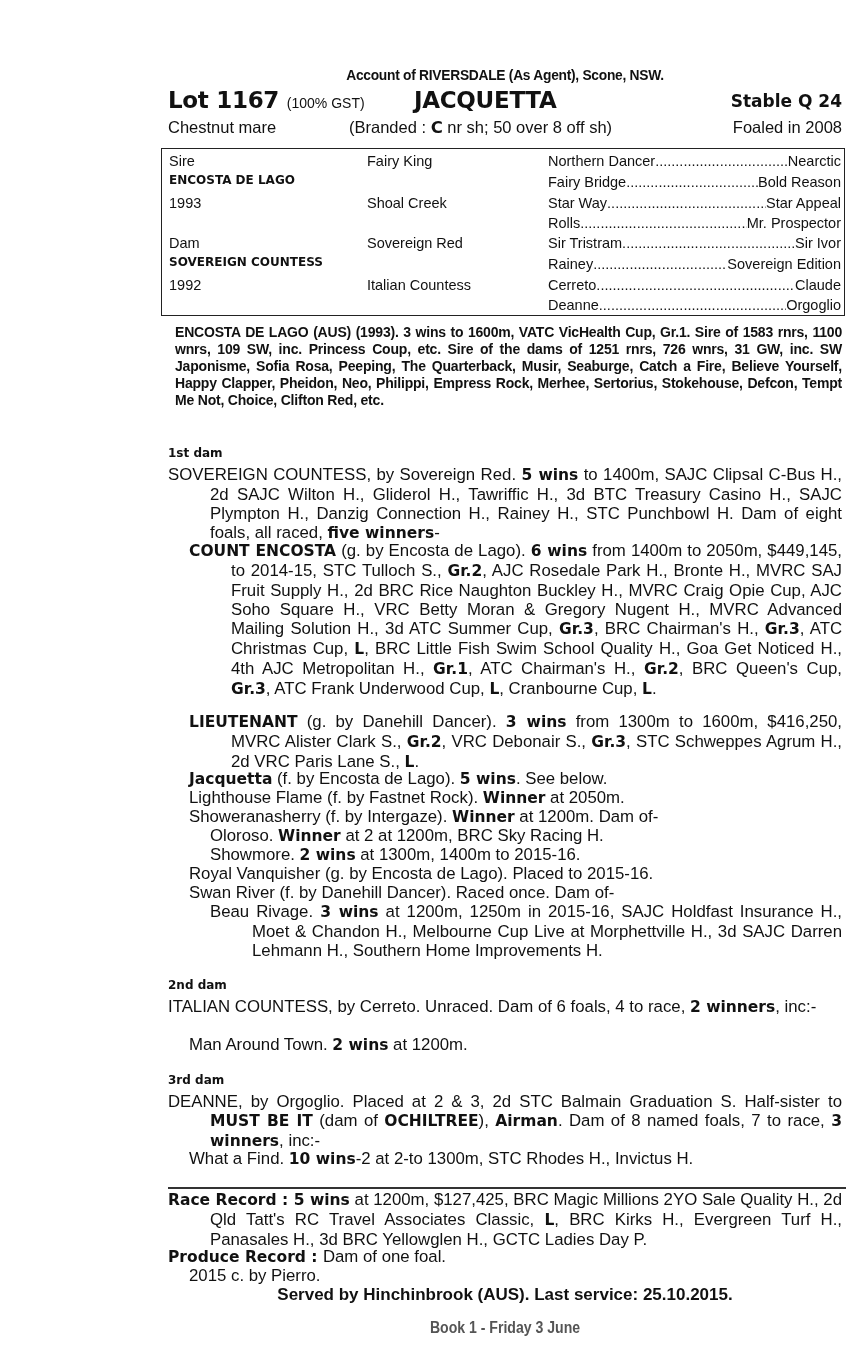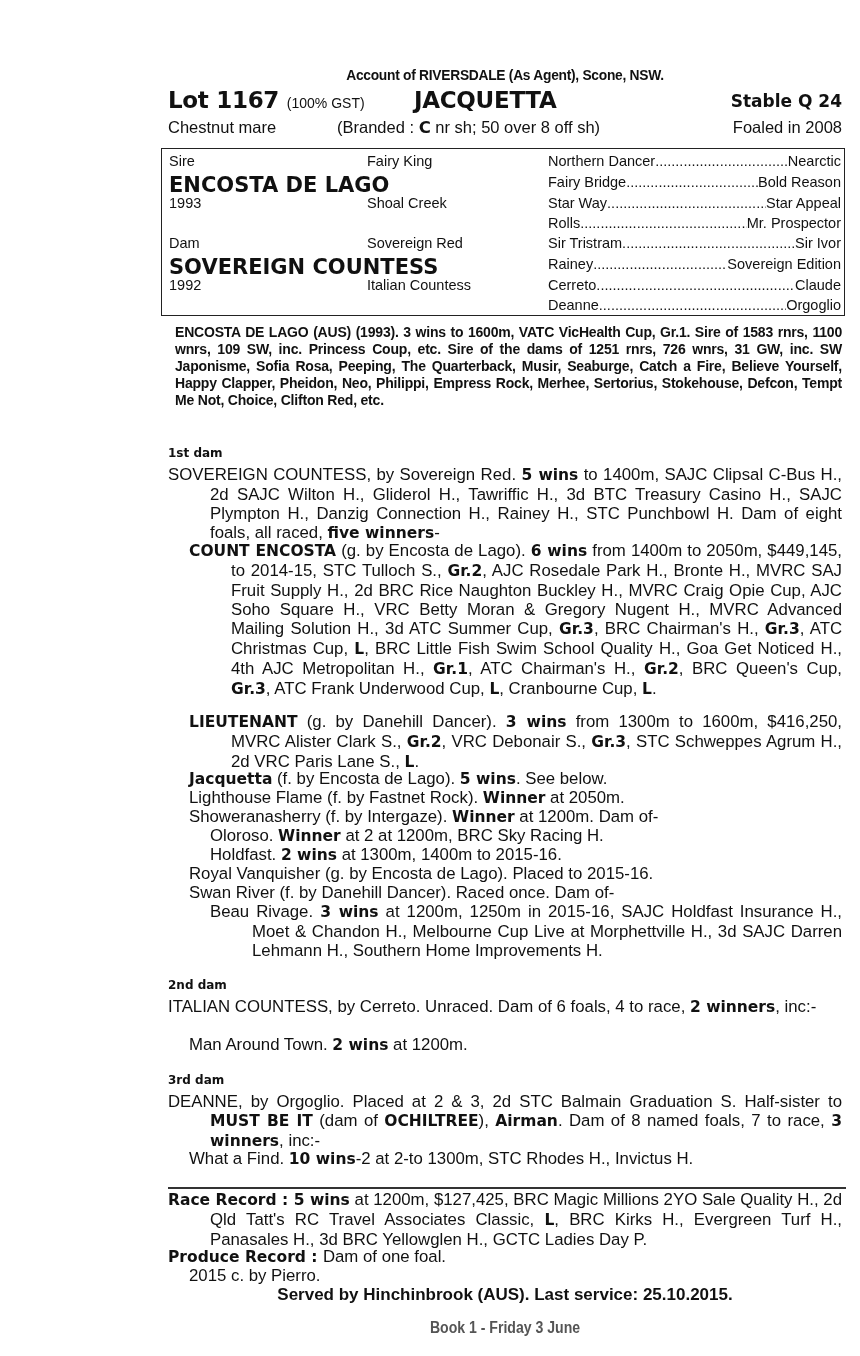--- a/index.html
+++ b/index.html
@@ -15,30 +15,30 @@
     transform: scaleX(0.92); transform-origin: center;
   }
   .lot-row { position: absolute; top: 87px; left: 0; width: 674px; height: 30px; }
   .lot-label { position: absolute; left: 0; top: 0; font-family: "DejaVu Sans", sans-serif; font-weight: bold; font-size: 23px; letter-spacing: -0.3px; }
   .lot-gst { font-family: "Liberation Sans", sans-serif; font-weight: normal; font-size: 14px; letter-spacing: 0; }
   .horse-name { position: absolute; left: 246px; top: 0; font-family: "DejaVu Sans", sans-serif; font-weight: bold; font-size: 23px; letter-spacing: -0.3px; }
   .stable { position: absolute; right: 0; top: 4px; font-family: "DejaVu Sans", sans-serif; font-weight: bold; font-size: 17px; }
 
   .sub-row { position: absolute; top: 118px; left: 0; width: 674px; height: 20px; font-size: 16.5px; }
   .sub-row .color { position: absolute; left: 0; }
-  .sub-row .brand { position: absolute; left: 169px; }
+  .sub-row .brand { position: absolute; left: 181px; }
   .sub-row .brand b { font-family: "DejaVu Sans", sans-serif; }
   .sub-row .foaled { position: absolute; right: 0; margin-left: 48px; }
 
   .pedigree {
     position: absolute; top: 148px; left: -7px; width: 684px; height: 168px;
     border: 1.5px solid #222; box-sizing: border-box;
   }
   .ped-cell { position: absolute; font-size: 14.5px; white-space: nowrap; }
-  .ped-bold { font-family: "DejaVu Sans", sans-serif; font-weight: bold; font-size: 21px; }
+  .ped-bold { font-family: "DejaVu Sans", sans-serif; font-weight: bold; font-size: 12px; }
   .ped-g3 { position: absolute; left: 386px; width: 293px; display: flex; font-size: 14.5px; white-space: nowrap; }
   .ped-g3 .l { flex: 0 0 auto; }
   .ped-g3 .dots { flex: 1 1 auto; overflow: hidden; letter-spacing: 0; }
   .ped-g3 .dots::before { content: "......................................................................................................"; }
   .ped-g3 .r { flex: 0 0 auto; }
 
   .sire-note {
     position: absolute; top: 324px; left: 7px; width: 667px;
     font-family: "Liberation Sans", sans-serif; font-weight: bold; font-size: 14px;
     line-height: 17px; text-align: justify; letter-spacing: -0.2px;
@@ -141,21 +141,21 @@
   <div class="para hang1" style="top:465px"><span>SOVEREIGN COUNTESS, by Sovereign Red. </span><b>5 wins</b><span> to 1400m, SAJC Clipsal C-Bus H., 2d SAJC Wilton H., Gliderol H., Tawriffic H., 3d BTC Treasury Casino H., SAJC Plympton H., Danzig Connection H., Rainey H., STC Punchbowl H. Dam of eight foals, all raced, </span><b>five winners</b><span>-</span></div>
 
   <div class="para hang2" style="top:541px"><b>COUNT ENCOSTA</b><span> (g. by Encosta de Lago). </span><b>6 wins</b><span> from 1400m to 2050m, $449,145, to 2014-15, STC Tulloch S., </span><b>Gr.2</b><span>, AJC Rosedale Park H., Bronte H., MVRC SAJ Fruit Supply H., 2d BRC Rice Naughton Buckley H., MVRC Craig Opie Cup, AJC Soho Square H., VRC Betty Moran &amp; Gregory Nugent H., MVRC Advanced Mailing Solution H., 3d ATC Summer Cup, </span><b>Gr.3</b><span>, BRC Chairman's H., </span><b>Gr.3</b><span>, ATC Christmas Cup, </span><b>L</b><span>, BRC Little Fish Swim School Quality H., Goa Get Noticed H., 4th AJC Metropolitan H., </span><b>Gr.1</b><span>, ATC Chairman's H., </span><b>Gr.2</b><span>, BRC Queen's Cup, </span><b>Gr.3</b><span>, ATC Frank Underwood Cup, </span><b>L</b><span>, Cranbourne Cup, </span><b>L</b><span>.</span></div>
 
   <div class="para hang2" style="top:712px"><b>LIEUTENANT</b><span> (g. by Danehill Dancer). </span><b>3 wins</b><span> from 1300m to 1600m, $416,250, MVRC Alister Clark S., </span><b>Gr.2</b><span>, VRC Debonair S., </span><b>Gr.3</b><span>, STC Schweppes Agrum H., 2d VRC Paris Lane S., </span><b>L</b><span>.</span></div>
 
   <div class="para hang2 nojust" style="top:769px"><b>Jacquetta</b><span> (f. by Encosta de Lago). </span><b>5 wins</b><span>. See below.</span></div>
   <div class="para hang2 nojust" style="top:788px"><span>Lighthouse Flame (f. by Fastnet Rock). </span><b>Winner</b><span> at 2050m.</span></div>
   <div class="para hang2 nojust" style="top:807px"><span>Showeranasherry (f. by Intergaze). </span><b>Winner</b><span> at 1200m. Dam of-</span></div>
   <div class="para hang3 nojust" style="top:826px"><span>Oloroso. </span><b>Winner</b><span> at 2 at 1200m, BRC Sky Racing H.</span></div>
-  <div class="para hang3 nojust" style="top:845px"><span>Holdfast. </span><b>2 wins</b><span> at 1300m, 1400m to 2015-16.</span></div>
+  <div class="para hang3 nojust" style="top:845px"><span>Showmore. </span><b>2 wins</b><span> at 1300m, 1400m to 2015-16.</span></div>
   <div class="para hang2 nojust" style="top:864px">Royal Vanquisher (g. by Encosta de Lago). Placed to 2015-16.</div>
   <div class="para hang2 nojust" style="top:883px">Swan River (f. by Danehill Dancer). Raced once. Dam of-</div>
   <div class="para hang3" style="top:902px"><span>Beau Rivage. </span><b>3 wins</b><span> at 1200m, 1250m in 2015-16, SAJC Holdfast Insurance H., Moet &amp; Chandon H., Melbourne Cup Live at Morphettville H., 3d SAJC Darren Lehmann H., Southern Home Improvements H.</span></div>
 
   <div class="section-head" style="top:978px">2nd dam</div>
   <div class="para hang1" style="top:997px"><span>ITALIAN COUNTESS, by Cerreto. Unraced. Dam of 6 foals, 4 to race, </span><b>2 winners</b><span>, inc:-</span></div>
   <div class="para hang2 nojust" style="top:1035px"><span>Man Around Town. </span><b>2 wins</b><span> at 1200m.</span></div>
 
   <div class="section-head" style="top:1073px">3rd dam</div>
   <div class="para hang1" style="top:1092px"><span>DEANNE, by Orgoglio. Placed at 2 &amp; 3, 2d STC Balmain Graduation S. Half-sister to </span><b>MUST BE IT</b><span> (dam of </span><b>OCHILTREE</b><span>), </span><b>Airman</b><span>. Dam of 8 named foals, 7 to race, </span><b>3 winners</b><span>, inc:-</span></div>

